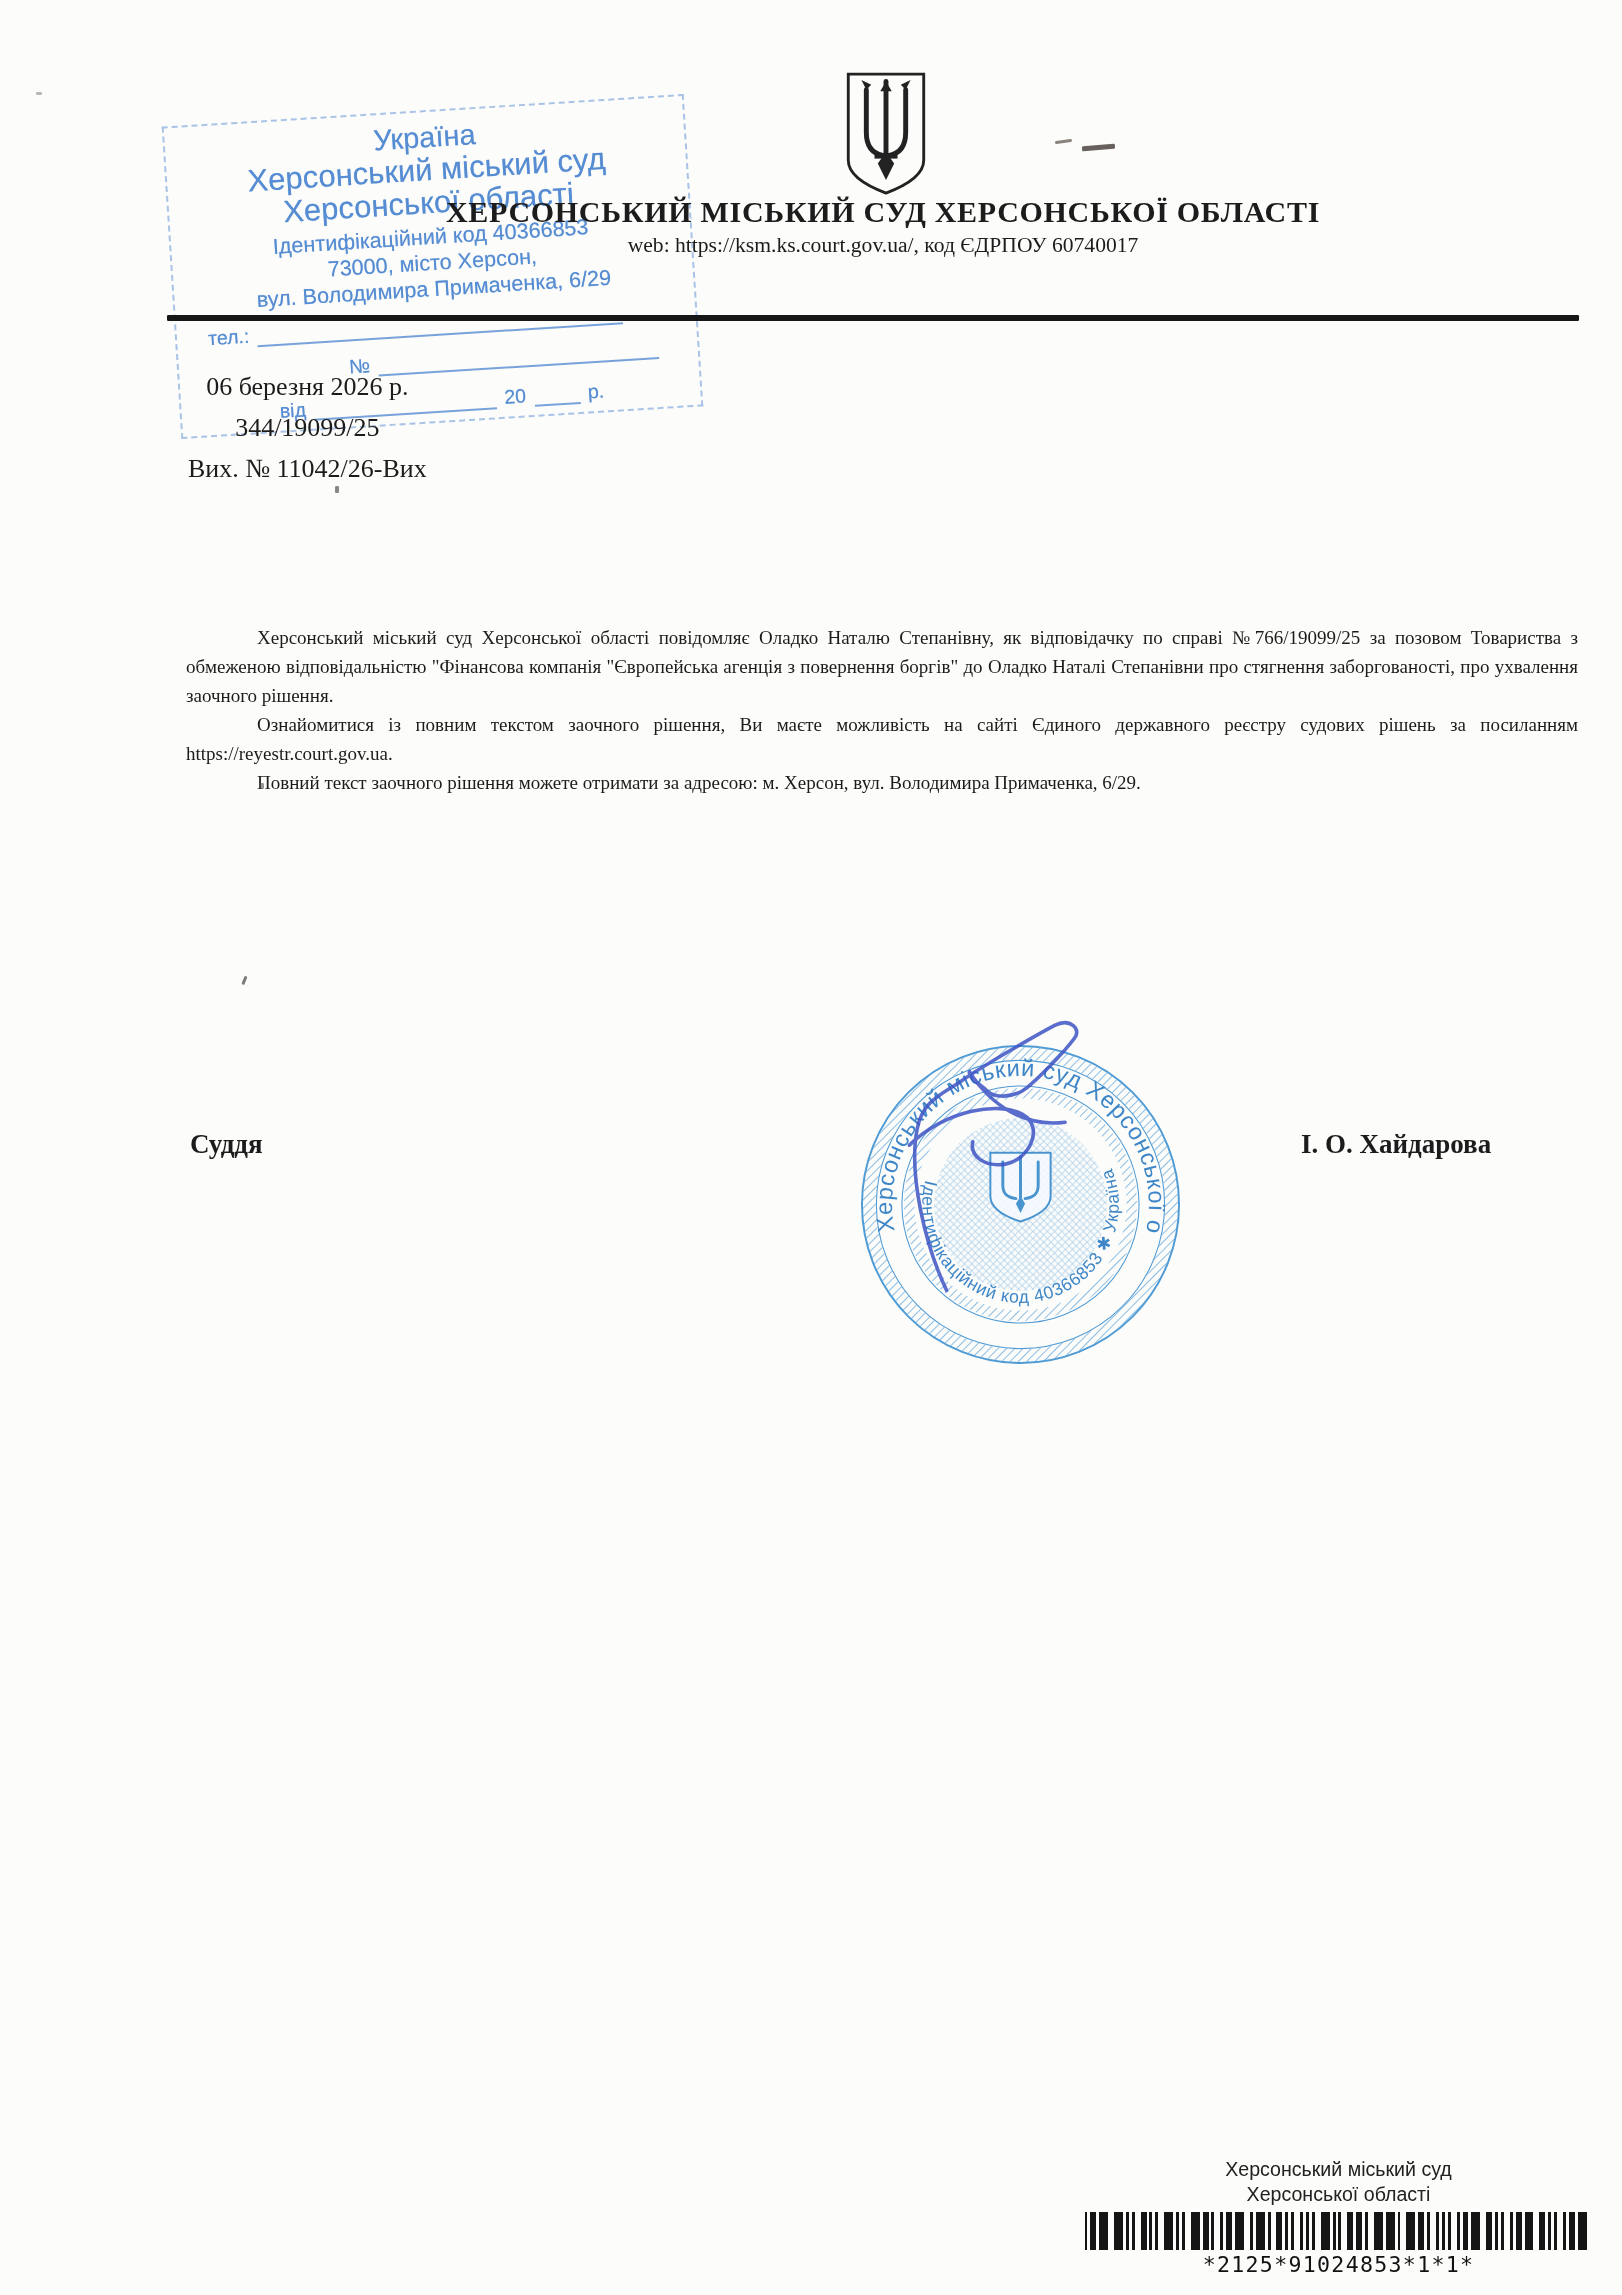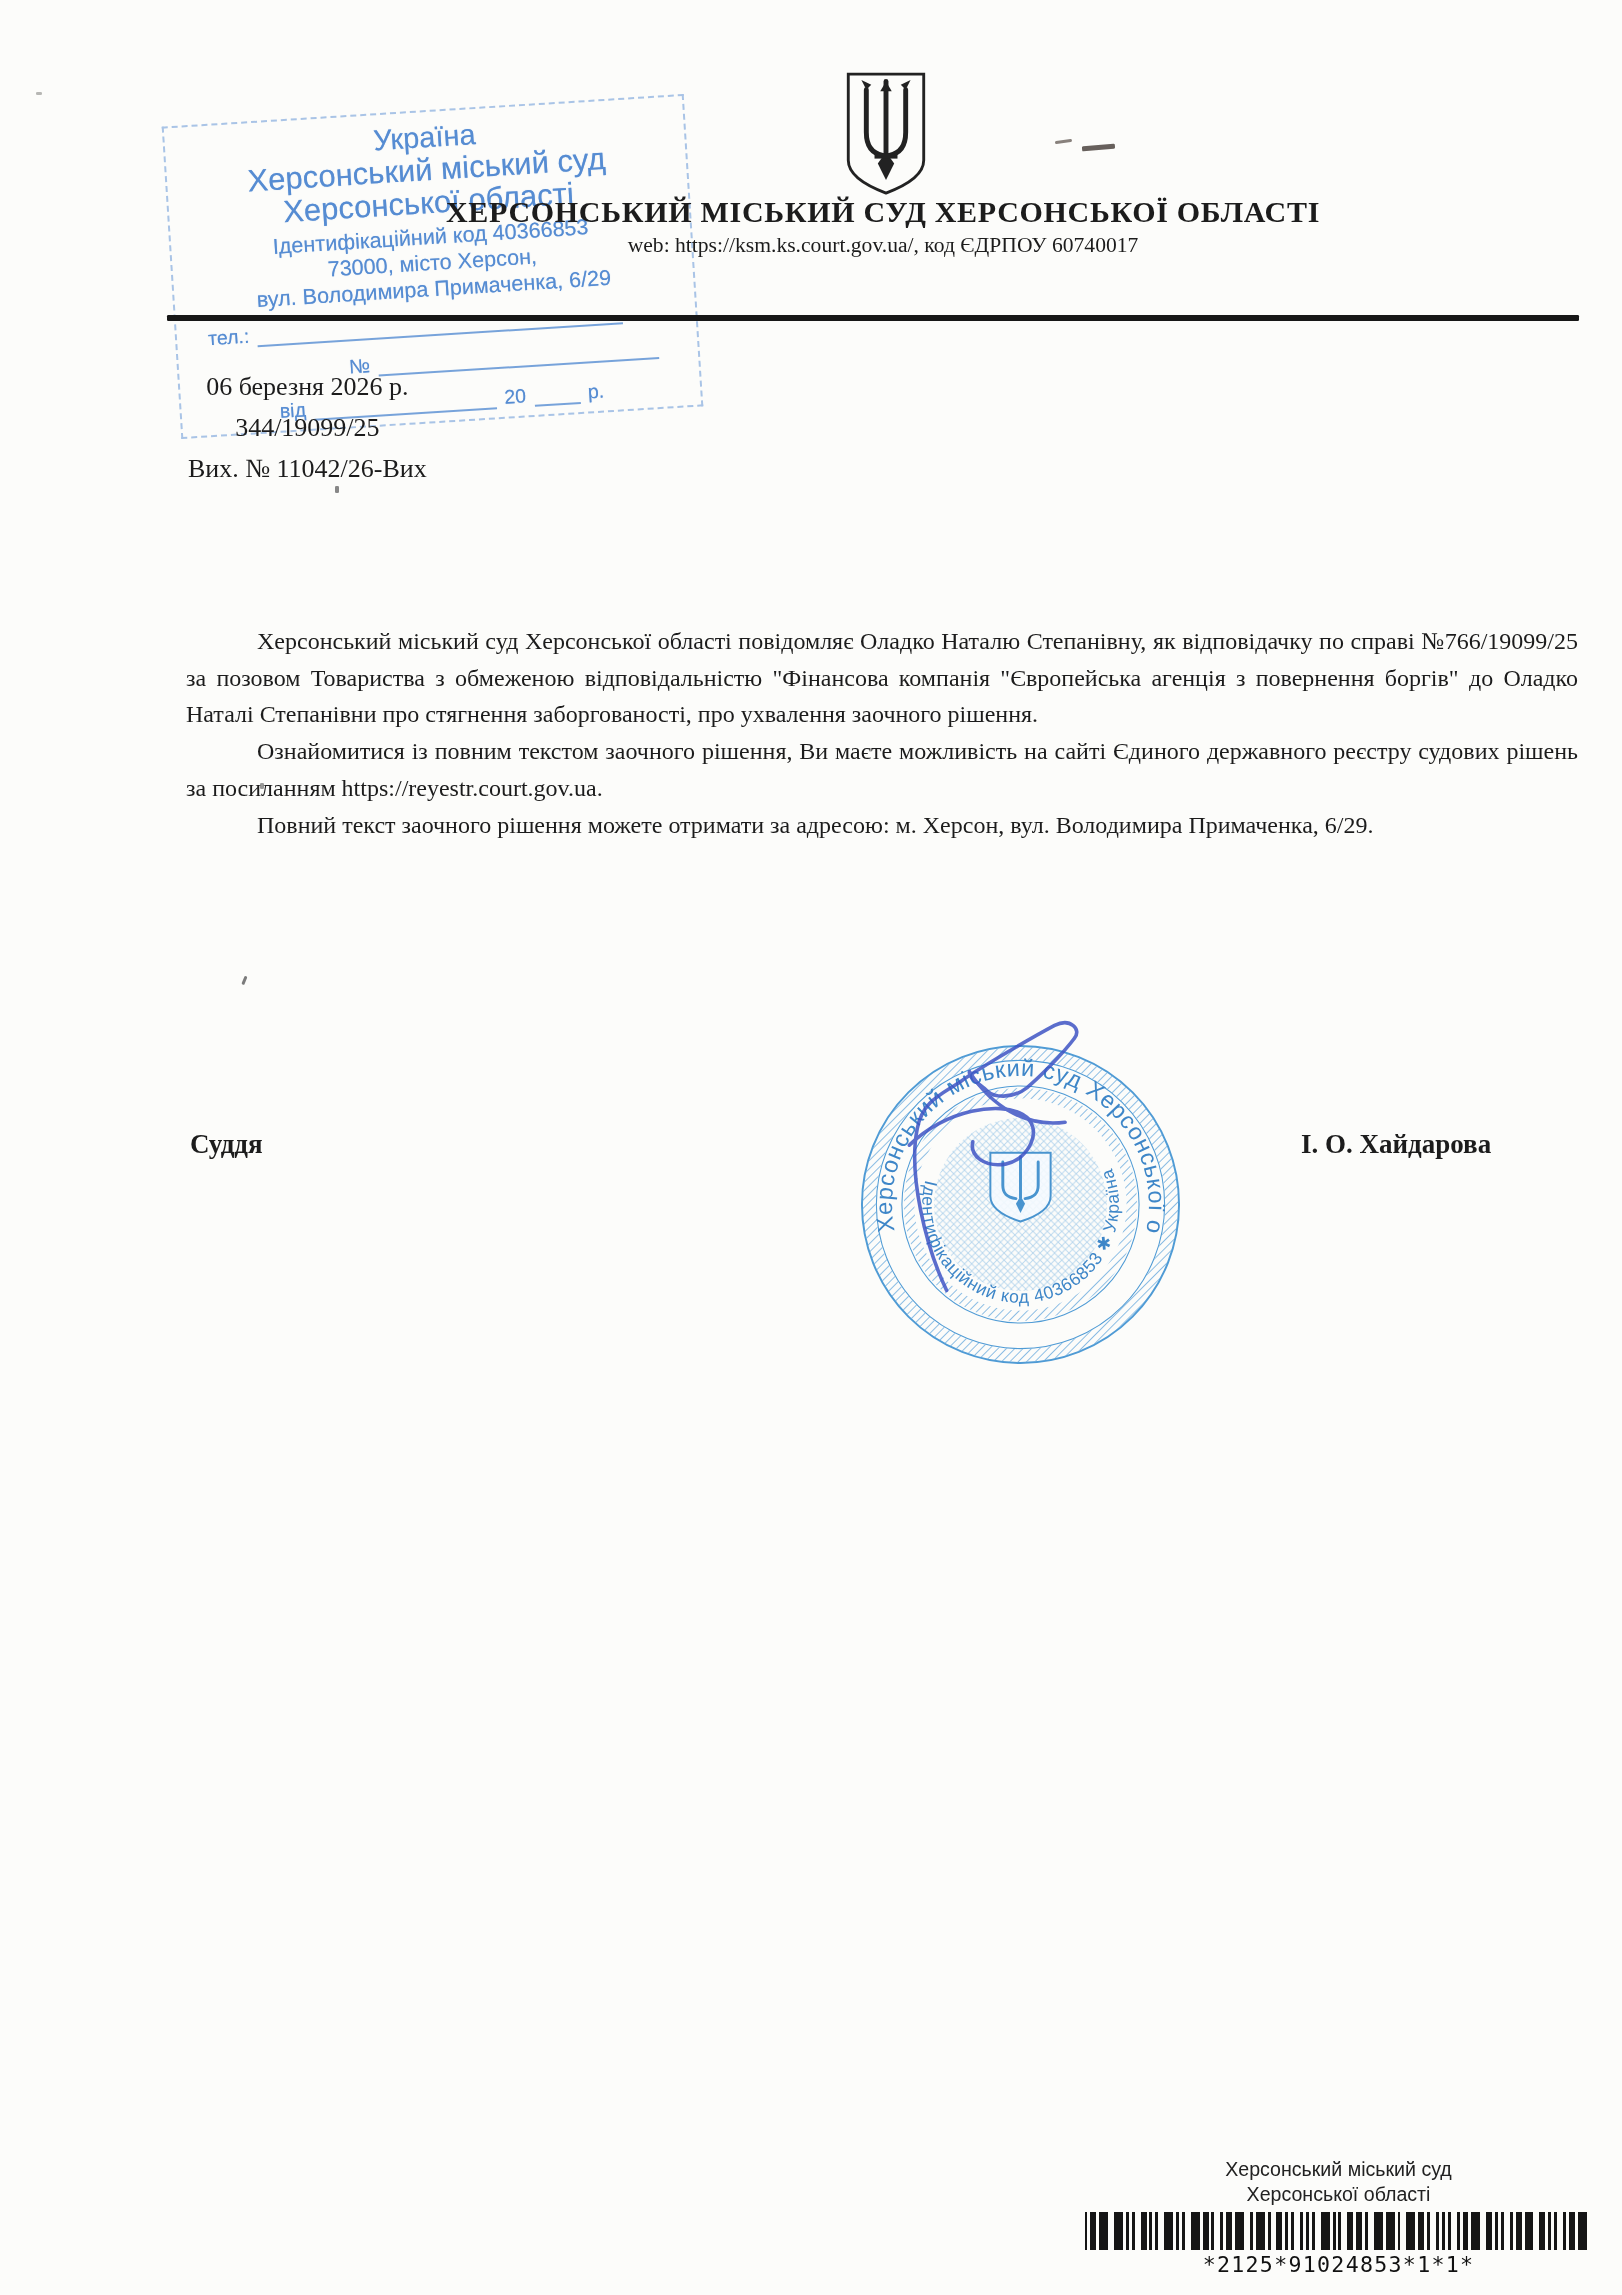--- a/index.html
+++ b/index.html
@@ -39,21 +39,21 @@
   .st-street{font-size:21.6px;}
   .st-row{align-self:flex-start;font-size:19.6px;display:flex;align-items:flex-end;gap:7.9px;}
   .st-tel{margin:10.5px 0 0 31px;}
   .st-no{margin:14.4px 0 0 170px;}
   .st-vid{margin:17px 0 0 98px;}
   .st-blank{display:inline-block;border-bottom:2.6px solid rgba(63,126,210,.8);height:19.6px;}
   
   .ref-block{position:absolute;left:188px;top:366px;font-size:26px;line-height:41px;z-index:5;text-align:center;}
   
   .doc-title{position:absolute;left:183px;top:520px;width:1400px;text-align:center;font-size:28px;font-weight:bold;}
-  .body-text{position:absolute;left:186px;top:623px;width:1392px;font-size:24px;line-height:1.53;text-align:justify;}
+  .body-text{position:absolute;left:186px;top:623px;width:1392px;font-size:19px;line-height:1.53;text-align:justify;}
   .body-text p{margin:0;text-indent:71px;}
   
   .judge-label{position:absolute;left:190px;top:1129px;font-size:27px;font-weight:bold;}
   .judge-name{position:absolute;left:1301px;top:1129px;font-size:27px;font-weight:bold;white-space:nowrap;}
   
   .seal{position:absolute;left:860px;top:1044px;width:321px;height:321px;opacity:.92;}
   .signature{position:absolute;left:870px;top:1011px;width:275px;height:301px;}
   
   .footer-block{position:absolute;left:1080px;top:2157px;width:517px;text-align:center;font-family:"Liberation Sans", sans-serif;}
   .ft-line{font-size:19.6px;line-height:25px;color:#222;}

